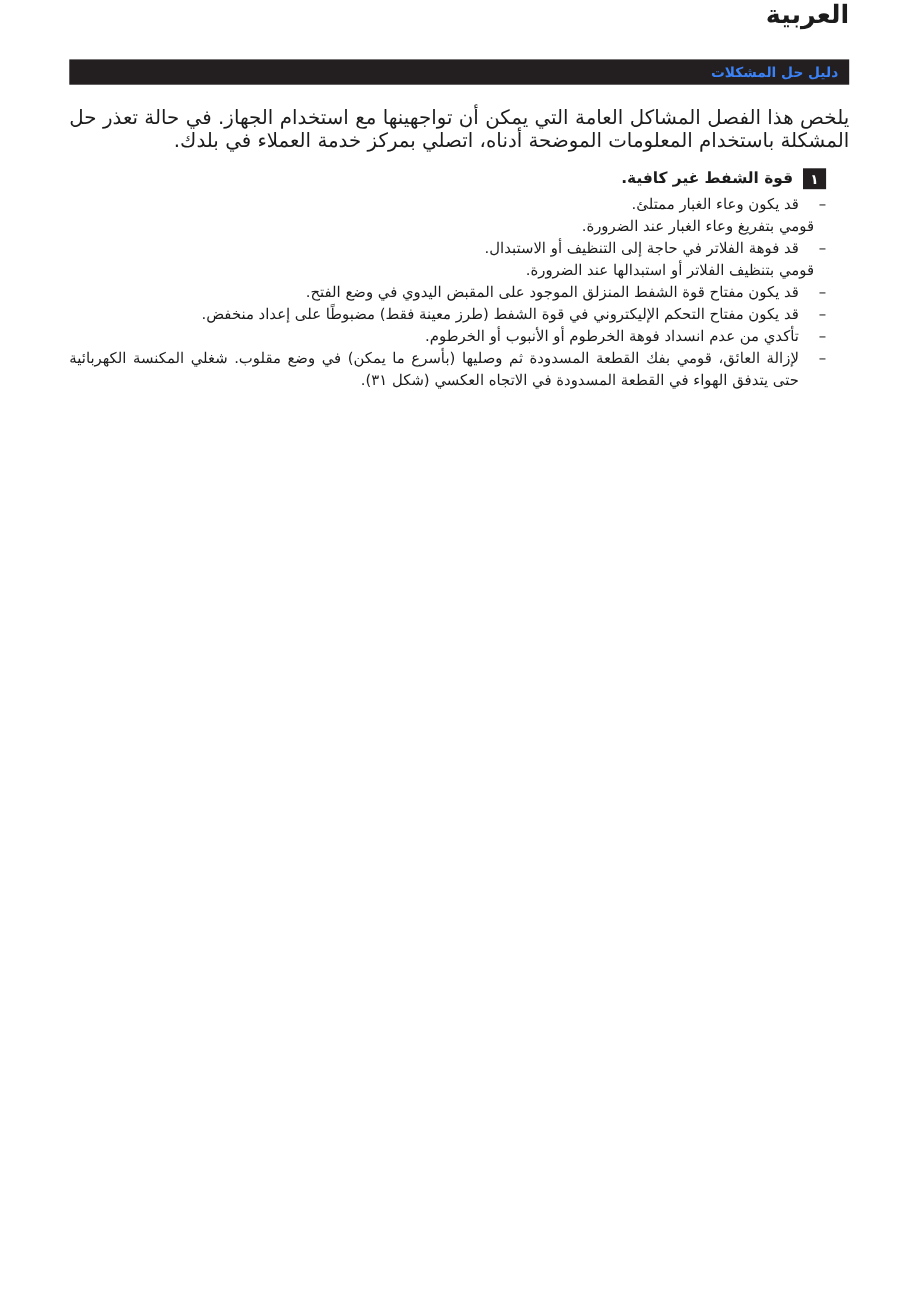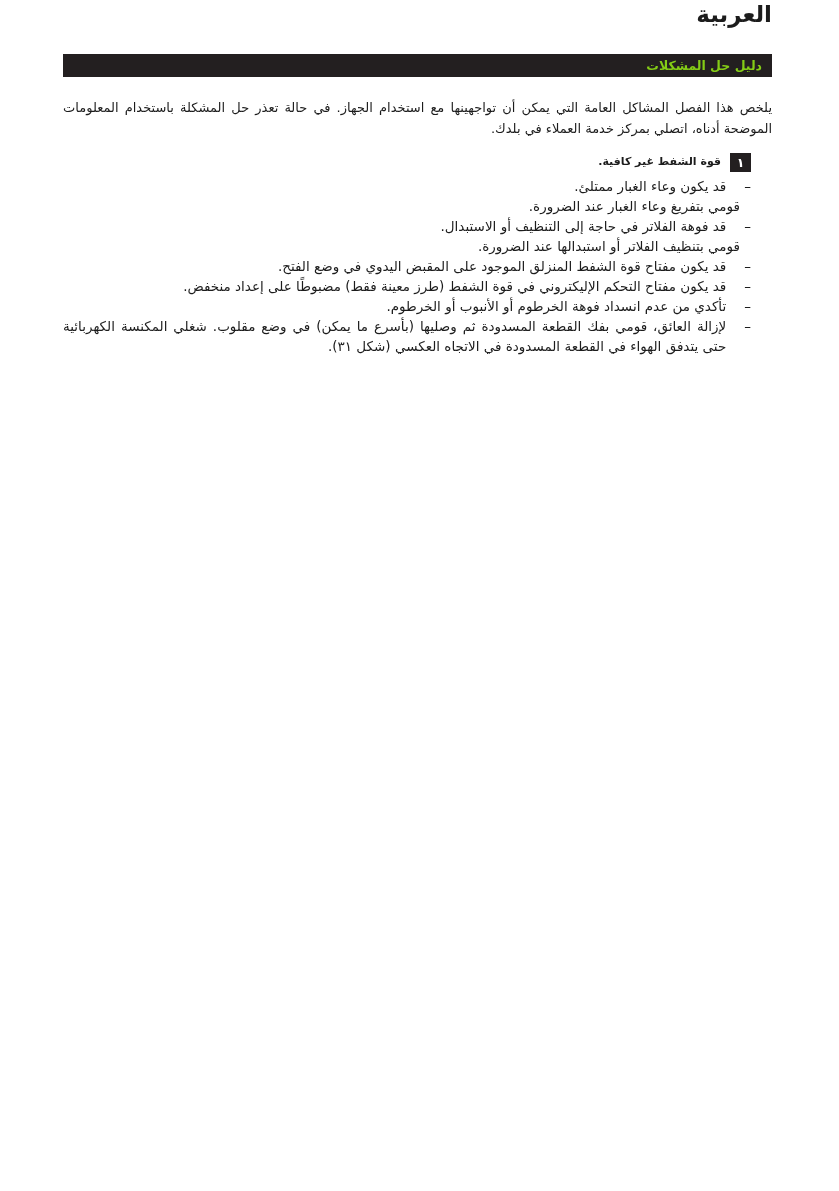--- a/index.html
+++ b/index.html
@@ -34,29 +34,29 @@
     margin-top: 26px;
     height: 23px;
     background: #231f20;
     display: flex;
     align-items: center;
     justify-content: flex-start; 
     padding: 0 10px;
     box-sizing: border-box;
   }
   .section-bar-title {
-    color: #84cc16;
+    color: #3b82f6;
     font-size: 12.5px;
     font-weight: 700;
     line-height: 23px;
     margin-left: 44px;
   }
   .intro {
     margin: 20px 0 0 0;
-    font-size: 13px;
+    font-size: 18px;
     line-height: 21px;
     text-align: justify;
   }
   .ts-item {
     margin-top: 13px;
   }
   .problem-line {
     display: flex;
     align-items: center;
     margin-right: 21px;
@@ -68,21 +68,21 @@
     width: 21px;
     height: 19px;
     background: #231f20;
     color: #ffffff;
     font-size: 12.5px;
     font-weight: 700;
     text-align: center;
     line-height: 19px;
   }
   .problem-title {
-    font-size: 11px;
+    font-size: 14px;
     font-weight: 700;
   }
   .entries {
     margin-top: 4px;
   }
   .cause-row {
     display: flex;
     margin-right: 21px;
     font-size: 13.5px;
     line-height: 20px;

